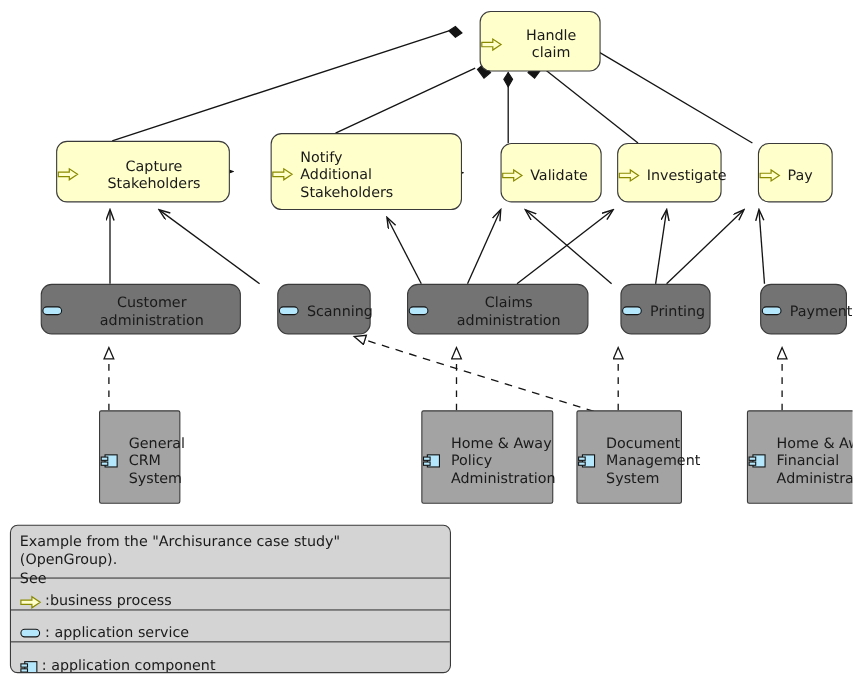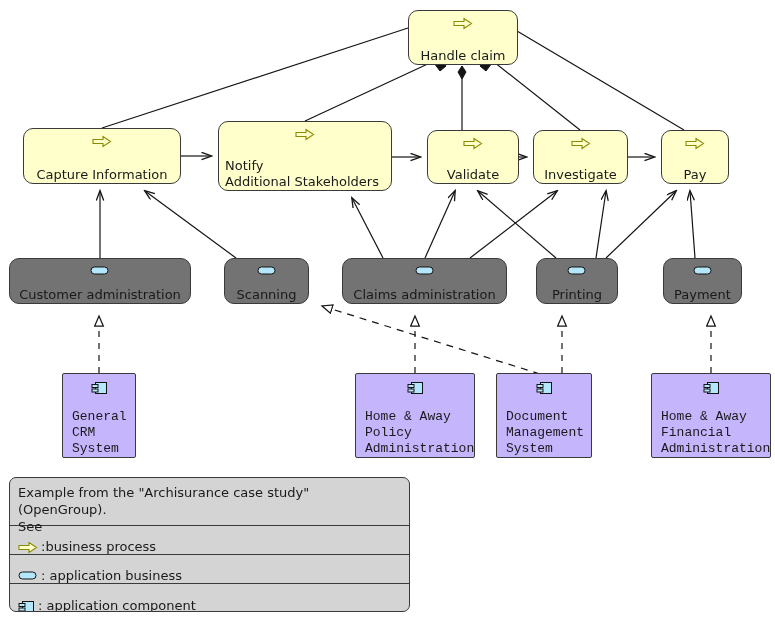--- a/index.html
+++ b/index.html
@@ -2,25 +2,25 @@
 <html><head>
 <meta charset="utf-8">
 <style>
   html,body{margin:0;padding:0;background:#ffffff;}
   body{width:775px;height:631px;position:relative;overflow:hidden;
        font-family:"DejaVu Sans","Liberation Sans",sans-serif;}
   #canvas{position:absolute;left:0;top:0;width:775px;height:631px;}
   #edges{position:absolute;left:0;top:0;width:775px;height:631px;}
 
   .node{position:absolute;box-sizing:border-box;border:1px solid #3a3a3a;
-        display:flex;flex-direction:column;align-items:center;
-        justify-content:space-between;}
+        display:flex;align-items:center;
+        justify-content:flex-start;margin-left:28px;}
   .proc{background:#ffffcc;border-radius:10px;padding-top:6px;}
   .svc{background:#737373;border-radius:10px;padding-top:6px;}
-  .comp{background:#c4b5fd;border-radius:2px;padding-top:7px;font-family:Liberation Mono, monospace;}
+  .comp{background:#a3a3a3;border-radius:2px;padding-top:7px;}
 
   .node .lbl{font-size:13px;color:#1a1a1a;line-height:16px;
              text-align:center;padding:0 6px;white-space:pre-line;}
   .proc .lbl{margin-top:1px;}
   .node.lefttext .lbl{text-align:left;width:100%;box-sizing:border-box;}
   .comp .lbl{text-align:left;width:100%;box-sizing:border-box;padding-left:9px;margin-top:2px;}
 
   .ic{display:block;height:13px;line-height:0;margin-bottom:1px;}
   .ic svg{display:block;}
 
@@ -99,21 +99,21 @@
     </span>
     <span class="lbl">Handle claim</span>
   </div>
 
   <div class="node proc" style="left:23px;top:128px;width:158px;height:56px;">
     <span class="ic">
       <svg width="20" height="13" viewBox="0 0 20 13">
           <path d="M1,4.5 L11,4.5 L11,1.5 L18.5,6.5 L11,11.5 L11,8.5 L1,8.5 Z" fill="#ffffcc" stroke="#8a8a00" stroke-width="1.1"></path>
         </svg>
     </span>
-    <span class="lbl">Capture Information</span>
+    <span class="lbl">Capture Stakeholders</span>
   </div>
 
   <div class="node proc lefttext" style="left:218px;top:121px;width:174px;height:70px;">
     <span class="ic">
       <svg width="20" height="13" viewBox="0 0 20 13">
           <path d="M1,4.5 L11,4.5 L11,1.5 L18.5,6.5 L11,11.5 L11,8.5 L1,8.5 Z" fill="#ffffcc" stroke="#8a8a00" stroke-width="1.1"></path>
         </svg>
     </span>
     <span class="lbl">Notify
 Additional Stakeholders</span>
@@ -255,21 +255,21 @@
       </span>
       <span class="ltxt">:business process</span>
     </div>
 
     <div class="lrow lkey">
       <span class="ic">
         <svg width="20" height="11" viewBox="0 0 20 11">
             <rect x="1" y="2" width="17" height="7" rx="3.5" fill="#b4e7fb" stroke="#141414" stroke-width="1"></rect>
           </svg>
       </span>
-      <span class="ltxt">: application business</span>
+      <span class="ltxt">: application service</span>
     </div>
 
     <div class="lrow lkey">
       <span class="ic">
         <svg width="17" height="14" viewBox="0 0 17 14">
             <rect x="4.5" y="1.5" width="11" height="11" fill="#b4e7fb" stroke="#141414" stroke-width="1"></rect>
             <rect x="1" y="3.5" width="6" height="3" fill="#b4e7fb" stroke="#141414" stroke-width="1"></rect>
             <rect x="1" y="8" width="6" height="3" fill="#b4e7fb" stroke="#141414" stroke-width="1"></rect>
           </svg>
       </span>

